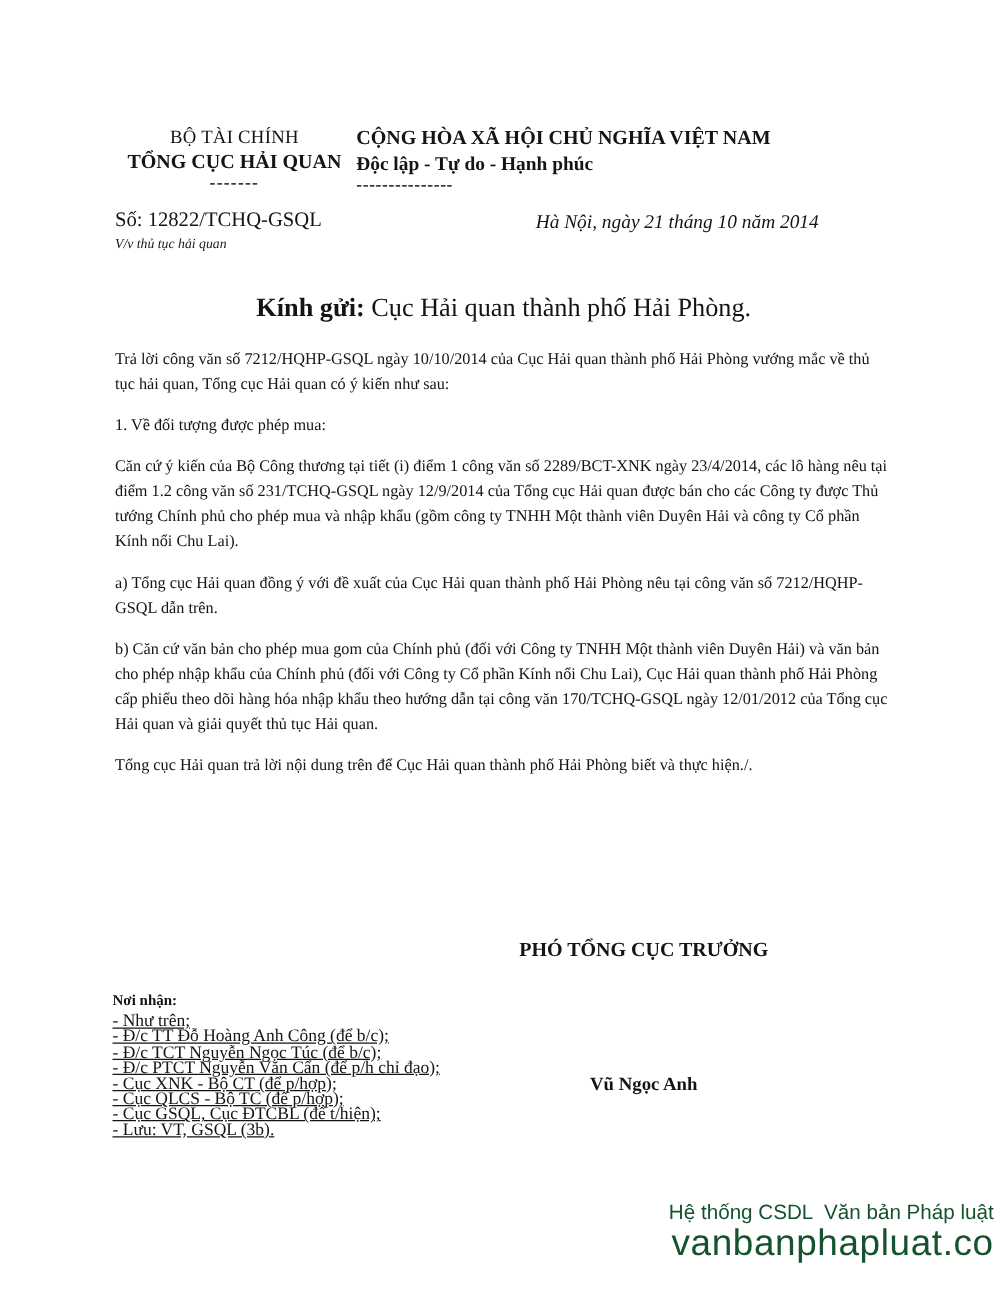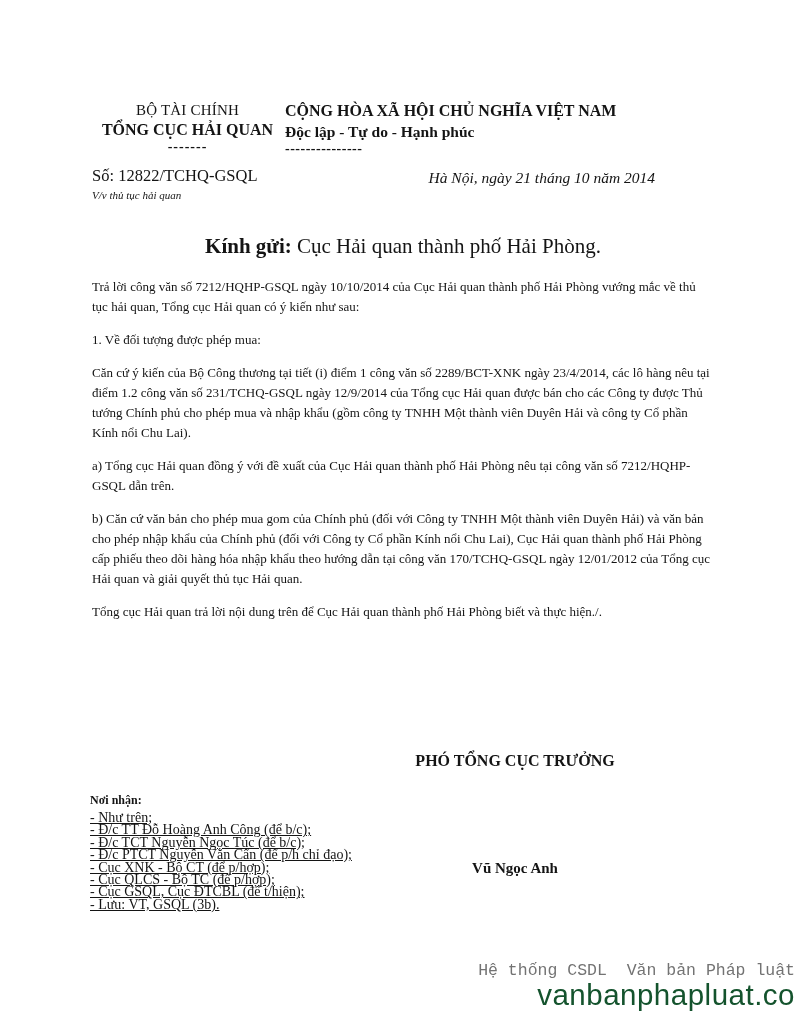--- a/index.html
+++ b/index.html
@@ -56,21 +56,21 @@
   
   .noi-nhan { position: absolute; left: 90px; top: 791px; }
   .nn-heading { font-size: 12px; font-weight: bold; line-height: 19px; margin-bottom: 2px; }
   .nn-item { font-size: 14px; line-height: 12.4px; text-decoration: underline; }
 
   
   .watermark {
     position: absolute; right: 5px; top: 961px;
     text-align: right; font-family: "Liberation Sans", sans-serif;
   }
-  .wm-line1 { font-size: 16.5px; color: #737373; white-space: pre; line-height: 19px; font-family: Liberation Mono, monospace; }
+  .wm-line1 { font-size: 16.5px; color: #14532d; white-space: pre; line-height: 19px; }
   .wm-line2 { font-size: 29.5px; color: #14532d; line-height: 29px; letter-spacing: 0.5px; }
 </style>
 </head>
 <body>
 
 <div class="page">
 
   <div class="hdr-left">
     <div class="parent-org">BỘ TÀI CHÍNH</div>
     <div class="org-name">TỔNG CỤC HẢI QUAN</div>

